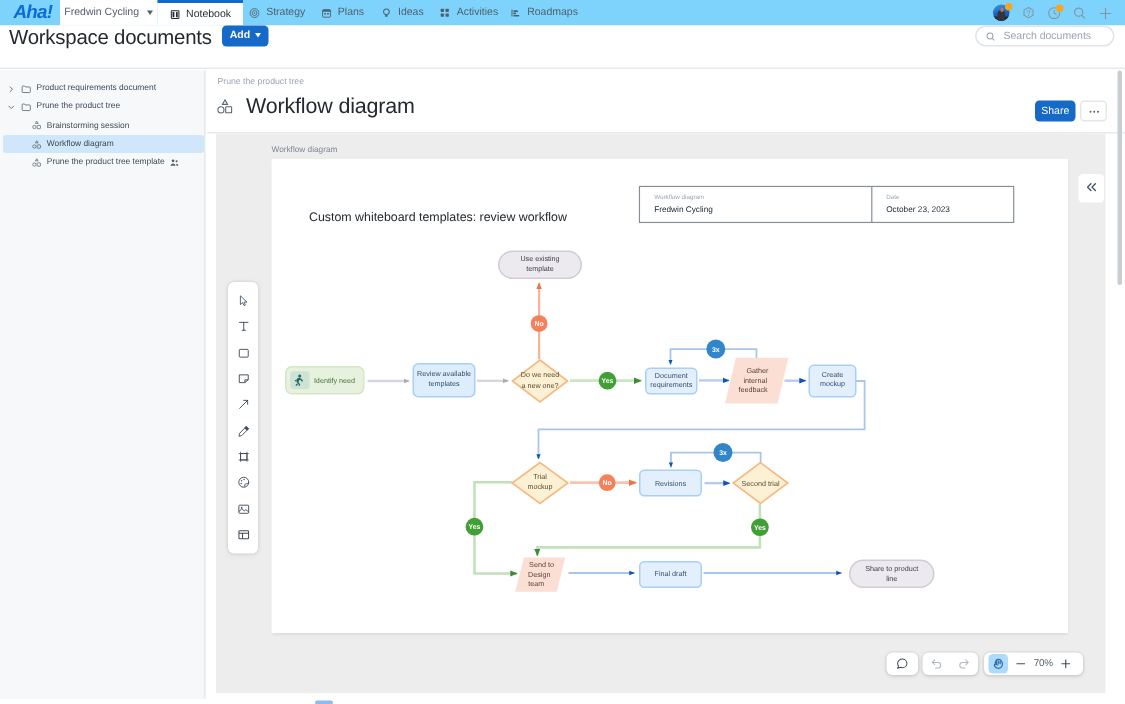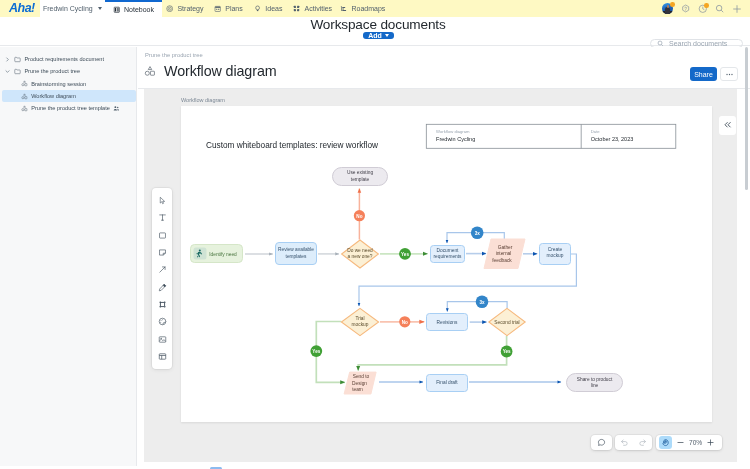--- a/index.html
+++ b/index.html
@@ -2,38 +2,38 @@
 <html><head>
 <meta charset="utf-8">
 <style>
   *{box-sizing:border-box;margin:0;padding:0;}
   html,body{width:750px;height:469px;overflow:hidden;}
   body{font-family:"Liberation Sans",sans-serif;background:#fff;-webkit-font-smoothing:antialiased;}
   #app{position:relative;width:750px;height:469px;background:#fff;}
   svg{display:block;}
 
   
-  .topnav{position:absolute;left:0;top:0;width:750px;height:17px;background:#fef9c3;display:flex;align-items:stretch;}
+  .topnav{position:absolute;left:0;top:0;width:750px;height:17px;background:#7dd3fc;display:flex;align-items:stretch;}
   .logo{font-weight:bold;font-style:italic;color:#0b6cd4;font-size:12.5px;line-height:17px;padding-left:9px;letter-spacing:-0.5px;}
   .ws-pill{margin-left:5px;width:65px;background:#fff;display:flex;align-items:center;justify-content:center;padding:0;font-size:7px;color:#52606d;gap:5px;height:17px;}
   .caret{width:0;height:0;border-left:2.5px solid transparent;border-right:2.5px solid transparent;border-top:3px solid #52606d;}
   .tabs{display:flex;align-items:stretch;}
   .tab{display:flex;align-items:center;justify-content:center;gap:4px;font-size:7px;color:#52606d;height:17px;white-space:nowrap;}
   .tab.active{background:#fff;color:#1f2933;border-top:2px solid #1068d0;}
   .topright{margin-left:auto;display:flex;align-items:center;gap:7.5px;padding-right:8px;}
   .avatar{width:11px;height:11px;border-radius:50%;position:relative;overflow:hidden;background:linear-gradient(165deg,#3b9de8 0%,#1d63bd 48%,#14468c 100%);}
   .av-head{position:absolute;left:4.3px;top:2.2px;width:2.2px;height:2.4px;border-radius:45%;background:#b07a5c;}
   .av-body{position:absolute;left:2.8px;top:4.4px;width:5.4px;height:7px;border-radius:2.2px 2.2px 0 0;background:#33333c;}
   .av-bot{position:absolute;left:0;bottom:0;width:11px;height:2.6px;background:#26262d;}
   .av-wrap{position:relative;width:11px;height:11px;}
   .badge-dot{position:absolute;width:4.6px;height:4.6px;border-radius:50%;background:#f5a623;top:-0.6px;right:-1.6px;}
   .ticon{position:relative;color:#8793a0;display:flex;}
 
   
-  .pagehdr{position:absolute;left:0;top:17px;width:750px;height:29px;background:#fff;border-bottom:1px solid #e7e9ec;display:flex;align-items:center;flex-direction:column;}
+  .pagehdr{position:absolute;left:0;top:17px;width:750px;height:29px;background:#fff;border-bottom:1px solid #e7e9ec;display:flex;}
   .pagetitle{font-size:13.6px;color:#23292f;padding-left:6px;font-weight:normal;letter-spacing:-0.15px;}
   .addbtn{margin-left:7px;margin-top:0px;background:#1469c9;color:#fff;font-size:7px;font-weight:bold;border-radius:3px;height:13.5px;display:flex;align-items:center;gap:3px;padding:0 5px;}
   .addbtn .caret{border-top-color:#fff;}
   .searchbox{margin-left:auto;margin-right:7px;width:93px;height:14px;border:1px solid #e0e3e7;border-radius:7px;display:flex;align-items:center;gap:5px;padding:0 6px;font-size:7px;color:#9aa5b1;}
 
   
   .sidebar{position:absolute;left:0;top:47px;width:137px;height:419px;background:#f7f8f9;border-right:1px solid #e7e9ec;padding-top:6px;}
   .trow{display:flex;align-items:center;height:12.3px;font-size:5.6px;color:#3e4c59;padding-left:4px;gap:3.2px;white-space:nowrap;}
   .trow.sel{background:#cfe6fb;margin-left:2px;border-radius:2px;padding-left:19px !important;}
   .chev{width:7px;display:flex;justify-content:center;align-items:center;color:#5c6b7a;}

